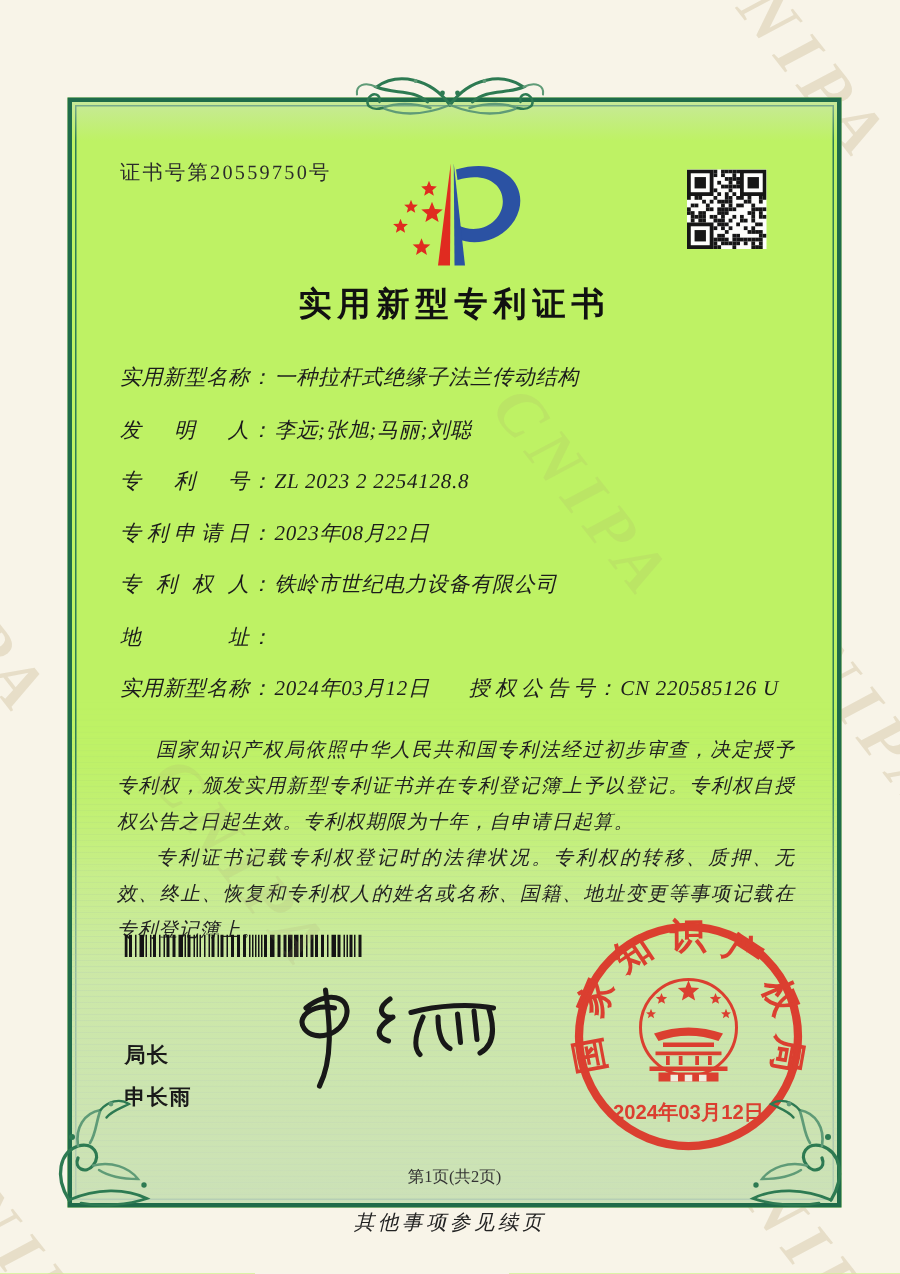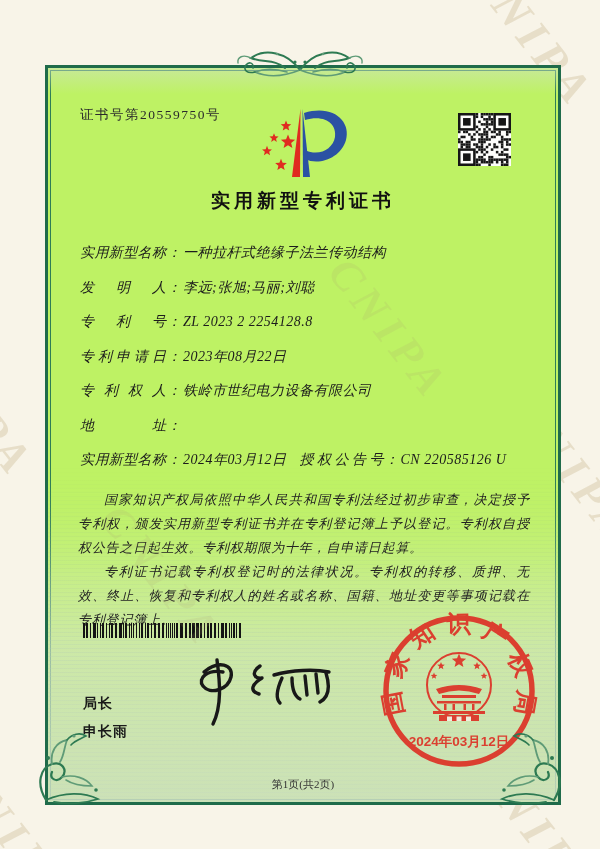--- a/index.html
+++ b/index.html
@@ -25,30 +25,30 @@
      -webkit-mask-image:linear-gradient(180deg,transparent 0,#000 55%);
      mask-image:linear-gradient(180deg,transparent 0,#000 55%);pointer-events:none;}
   .guilloche-top{position:absolute;left:0;right:0;top:0;height:26px;
      background:linear-gradient(180deg,rgba(208,224,203,0.5),rgba(208,224,203,0));pointer-events:none;}
 
   
   .cert-no{position:absolute;left:32px;top:38px;font-size:13.5px;letter-spacing:1.5px;color:#2b2b2b;}
   .logo{position:absolute;left:200px;top:25px;width:110px;height:96px;}
   .qr{position:absolute;left:410px;top:45px;width:53px;height:53px;background:#fdfdfb;}
   .title{position:absolute;left:0;top:120px;width:100%;text-align:center;
-         font-size:19px;font-weight:bold;letter-spacing:4px;color:#111;}
+         font-size:22px;font-weight:bold;letter-spacing:4px;color:#111;}
 
   
   .fields{position:absolute;left:32px;top:174px;width:460px;}
   .frow{display:flex;align-items:flex-end;line-height:21px;margin-bottom:13.5px;
         font-size:14px;color:#1c1c1c;font-style:italic;}
   .flabel{display:inline-block;width:86px;text-align:justify;text-align-last:justify;}
   .fcolon{margin:0 2px 0 1px;}
   .fvalue{letter-spacing:0.5px;}
-  .grant-pair{margin-left:13px;display:flex;align-items:baseline;}
+  .grant-pair{margin-left:26px;display:flex;align-items:baseline;}
   .grant-pair .flabel{width:84px;}
 
   
   .paras{position:absolute;left:30px;top:420px;width:452px;font-size:13px;line-height:24px;
          text-align:justify;color:#222;font-style:italic;letter-spacing:0.8px;}
   .paras p{margin:0;text-indent:2em;}
 
   
   .barcode{position:absolute;left:35px;top:555px;width:160px;height:15px;}
   .sig-svg{position:absolute;left:130px;top:582px;width:155px;height:100px;}
@@ -447,13 +447,14 @@
       <path d="M20,72 C38,64 58,64 72,71 C60,75 42,77 28,74" stroke-width="1.8"></path>
       <path d="M26,36 C24,24 30,14 41,12 C38,20 38,28 34,34" stroke="#5f9b77" stroke-width="1.8"></path>
       <path d="M36,49 C48,46 60,50 66,58 C56,58 46,56 40,52" stroke="#5f9b77" stroke-width="1.6"></path>
       <path d="M41,12 C46,6 54,4 60,8 C54,11 48,13 45,17" stroke-width="1.6"></path>
       <circle cx="22" cy="30" r="2" fill="#2d7a52" stroke="none"></circle>
       <circle cx="48" cy="8" r="1.6" fill="#5f9b77" stroke="none"></circle>
       <circle cx="70" cy="62" r="1.8" fill="#2d7a52" stroke="none"></circle>
     </g>
   </svg>
 
+  <div class="note">其他事项参见续页</div>
 </div>
 
 </body></html>

